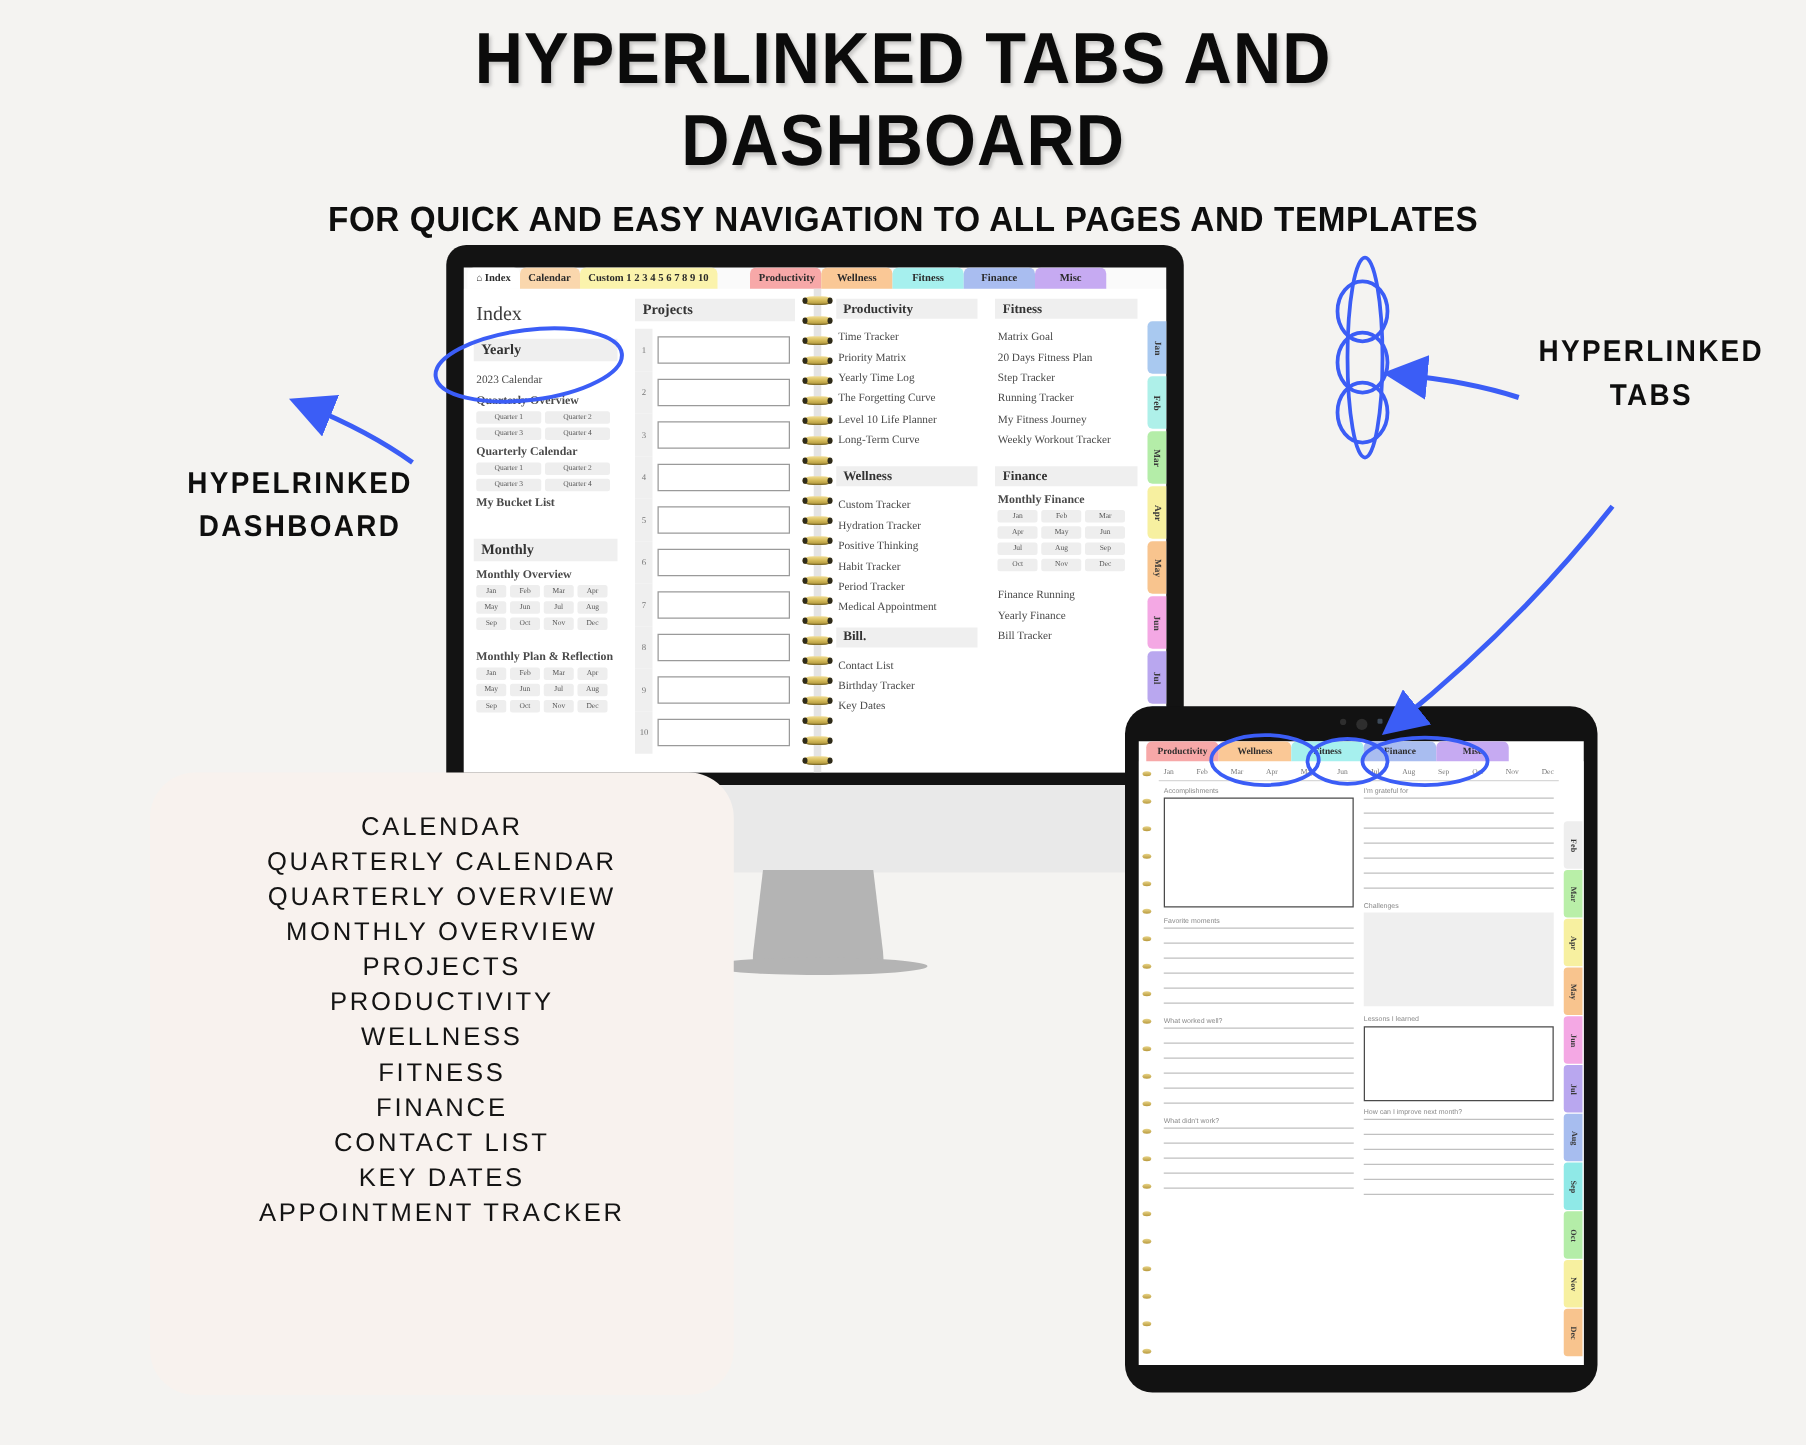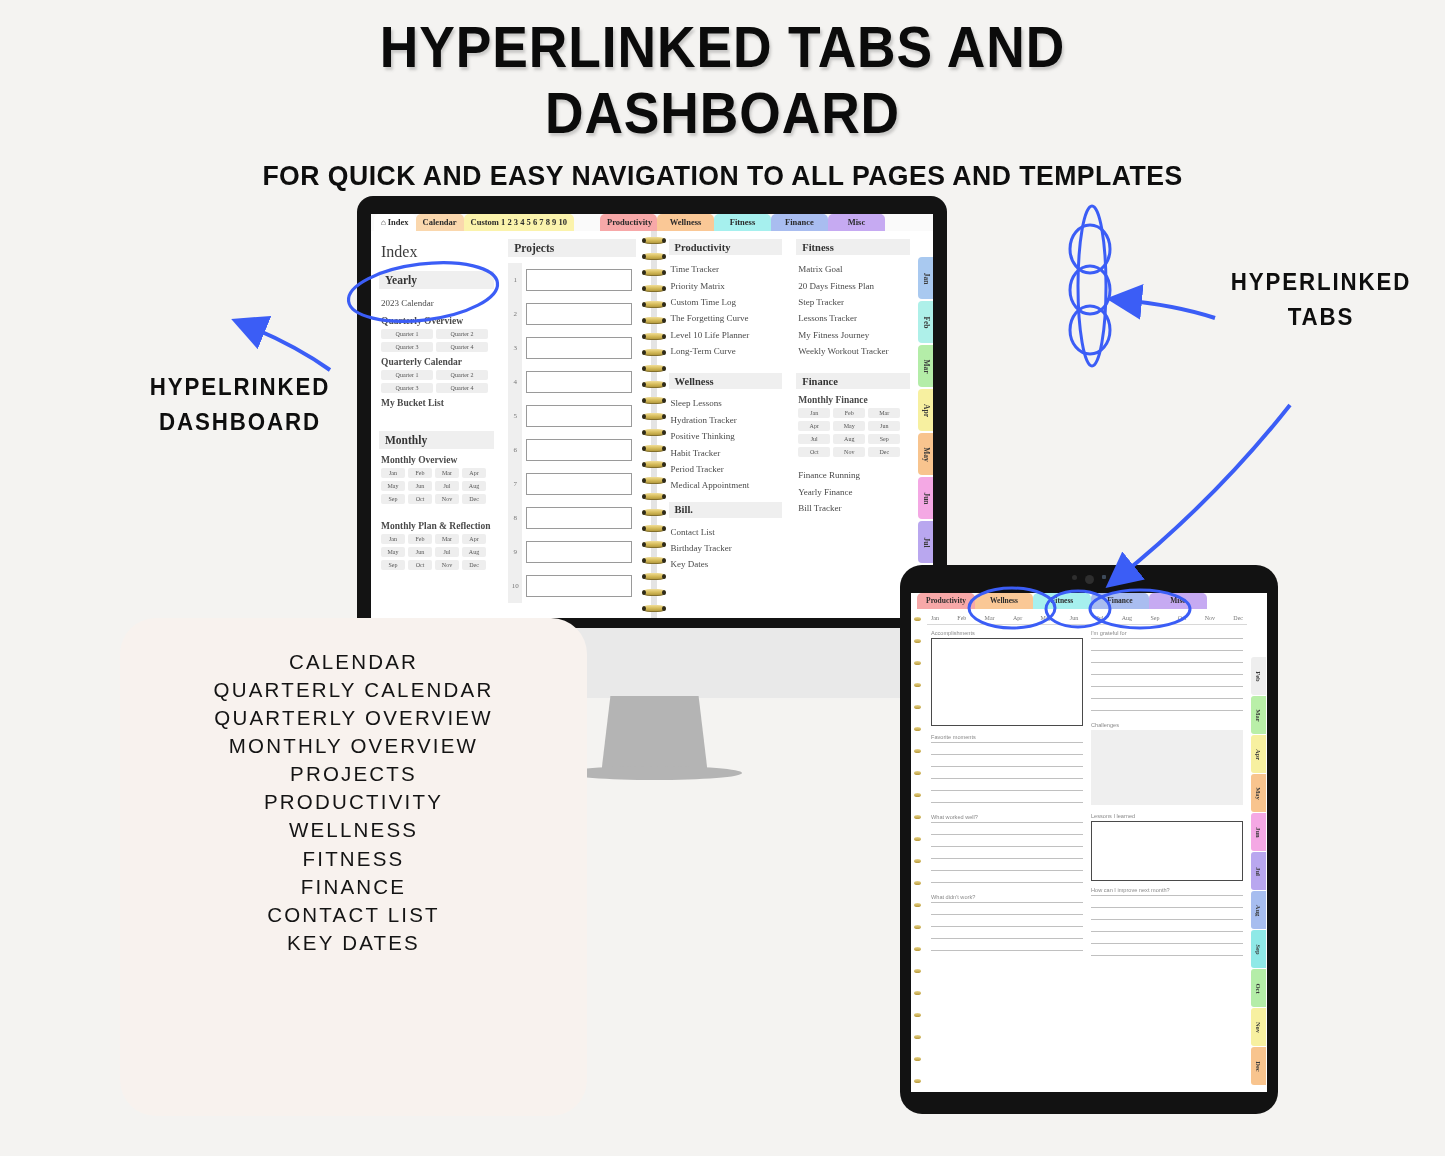--- a/index.html
+++ b/index.html
@@ -386,29 +386,29 @@
               <div class="ring" style="top: 358px;"></div>
               <div class="ring" style="top: 374px;"></div>
             </div>
         </div>
 
         <div class="col col-mid">
           <div class="sec-head small">Productivity</div>
           <div id="prod-links">
               <div class="link">Time Tracker</div>
               <div class="link">Priority Matrix</div>
-              <div class="link">Custom Time Log</div>
+              <div class="link">Yearly Time Log</div>
               <div class="link">The Forgetting Curve</div>
               <div class="link">Level 10 Life Planner</div>
               <div class="link">Long-Term Curve</div>
             </div>
           <div style="height:14px"></div>
           <div class="sec-head small">Wellness</div>
           <div id="well-links">
-              <div class="link">Sleep Lessons</div>
+              <div class="link">Custom Tracker</div>
               <div class="link">Hydration Tracker</div>
               <div class="link">Positive Thinking</div>
               <div class="link">Habit Tracker</div>
               <div class="link">Period Tracker</div>
               <div class="link">Medical Appointment</div>
             </div>
           <div style="height:8px"></div>
           <div class="sec-head small">Bill.</div>
           <div id="misc-links">
               <div class="link">Contact List</div>
@@ -416,21 +416,21 @@
               <div class="link">Key Dates</div>
             </div>
         </div>
 
         <div class="col col-right">
           <div class="sec-head small">Fitness</div>
           <div id="fit-links">
               <div class="link">Matrix Goal</div>
               <div class="link">20 Days Fitness Plan</div>
               <div class="link">Step Tracker</div>
-              <div class="link">Lessons Tracker</div>
+              <div class="link">Running Tracker</div>
               <div class="link">My Fitness Journey</div>
               <div class="link">Weekly Workout Tracker</div>
             </div>
           <div style="height:14px"></div>
           <div class="sec-head small">Finance</div>
           <div class="sub-head">Monthly Finance</div>
           <div class="chipgrid" id="fin-chips">
               <div class="chip f">Jan</div>
               <div class="chip f">Feb</div>
               <div class="chip f">Mar</div>
@@ -646,20 +646,21 @@
       <div class="card-item">QUARTERLY CALENDAR</div>
       <div class="card-item">QUARTERLY OVERVIEW</div>
       <div class="card-item">MONTHLY OVERVIEW</div>
       <div class="card-item">PROJECTS</div>
       <div class="card-item">PRODUCTIVITY</div>
       <div class="card-item">WELLNESS</div>
       <div class="card-item">FITNESS</div>
       <div class="card-item">FINANCE</div>
       <div class="card-item">CONTACT LIST</div>
       <div class="card-item">KEY DATES</div>
+      <div class="card-item">APPOINTMENT TRACKER</div>
     </div>
 </div>
 
 <div class="anno anno-left">
   <div>HYPELRINKED</div>
   <div>DASHBOARD</div>
 </div>
 <div class="anno anno-right">
   <div>HYPERLINKED</div>
   <div>TABS</div>

